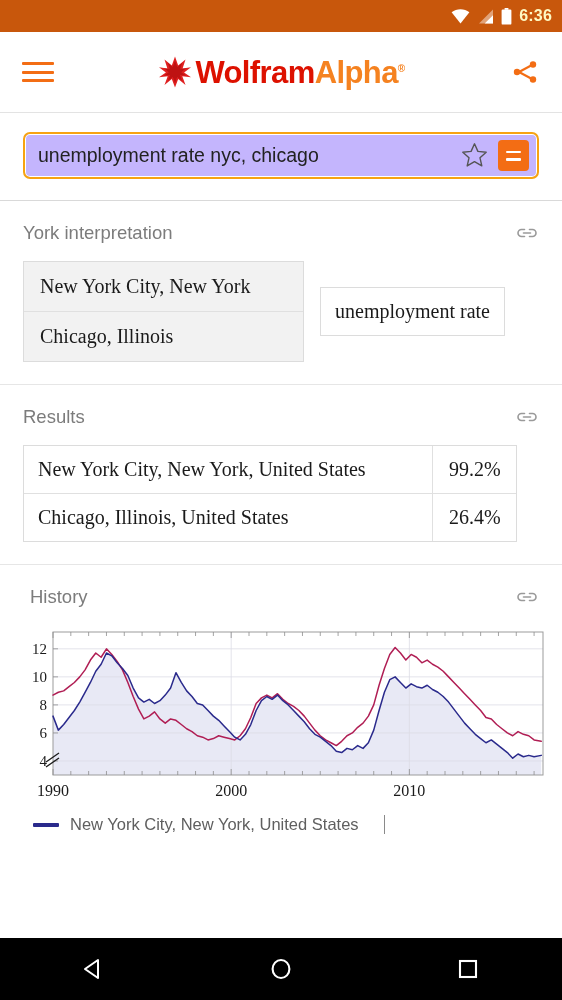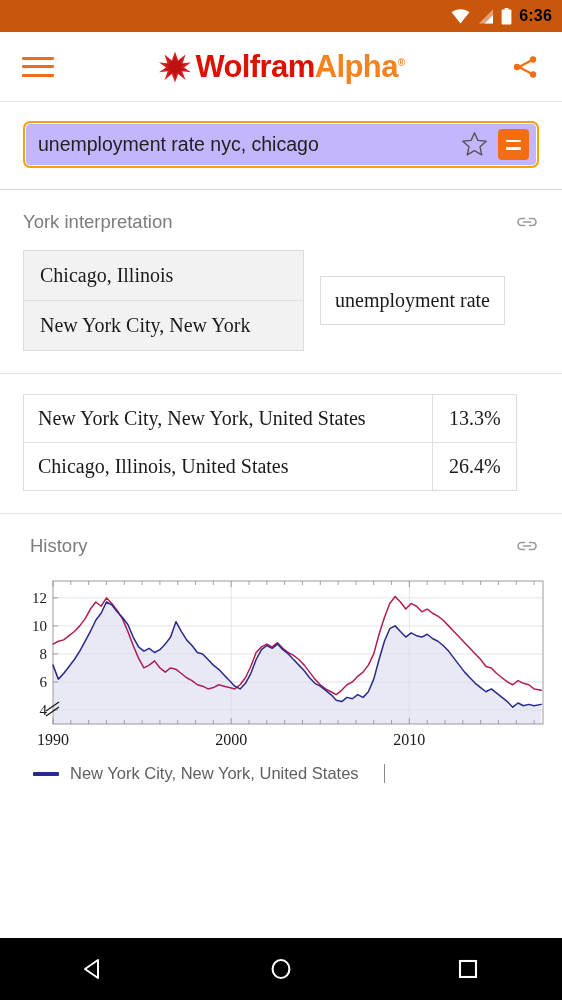--- a/index.html
+++ b/index.html
@@ -10,27 +10,27 @@
     overflow: hidden;
   }
   .screen { position: relative; width: 562px; height: 1000px; background:#fff; }
 
   
   .statusbar {
     height: 32px; background: #c8570c;
     display: flex; align-items: center; justify-content: flex-end;
     padding-right: 10px; gap: 7px;
   }
-  .status-time { color:#000000; font-size:16px; font-weight:600; letter-spacing:.2px; }
+  .status-time { color:#fef9c3; font-size:16px; font-weight:600; letter-spacing:.2px; }
   .ic-wifi { width:19px; height:15px; position:relative; }
   .ic-wifi svg, .ic-signal svg, .ic-batt svg { display:block; }
 
   
   .appbar {
-    height: 70px; background:#fff;
+    height: 81px; background:#fff;
     display:flex; align-items:center; justify-content:space-between;
     padding: 0 22px;
     border-bottom: 1px solid #e3e3e3;
   }
   .hamburger { width:32px; height:24px; display:flex; flex-direction:column; justify-content:space-between; padding:2px 0; cursor:pointer; }
   .hamburger i { display:block; height:3px; background:#f36d14; border-radius:1px; }
   .brand { display:flex; align-items:center; gap:4px; }
   .brand-star { width:32px; height:32px; }
   .brand-txt { font-size:31px; font-weight:600; letter-spacing:-0.6px; line-height:1; position:relative; }
   .brand-w { color:#dd1100; }
@@ -187,35 +187,47 @@
             <path d="M9.5 8.5 H6.5 a3.5 3.5 0 0 0 0 7 H9.5"></path>
             <path d="M14.5 8.5 H17.5 a3.5 3.5 0 0 1 0 7 H14.5"></path>
             <line x1="8.5" y1="12" x2="15.5" y2="12"></line>
           </g>
         </svg>
       </span>
     </div>
 
     <div class="ii-row">
       <div class="ii-left">
+        <div class="ii-cell serif">New York City, New York</div>
         <div class="ii-cell serif">Chicago, Illinois</div>
-        <div class="ii-cell serif">New York City, New York</div>
       </div>
       <div class="ii-right serif">unemployment rate</div>
     </div>
   </div>
 
   <div class="divider soft"></div>
 
   <div class="pod">
+    <div class="pod-head">
+      <span class="pod-title">Results</span>
+      <span class="link-ic">
+        <svg width="24" height="24" viewBox="0 0 24 24">
+          <g fill="none" stroke="#9a9a9a" stroke-width="1.6" stroke-linecap="round">
+            <path d="M9.5 8.5 H6.5 a3.5 3.5 0 0 0 0 7 H9.5"></path>
+            <path d="M14.5 8.5 H17.5 a3.5 3.5 0 0 1 0 7 H14.5"></path>
+            <line x1="8.5" y1="12" x2="15.5" y2="12"></line>
+          </g>
+        </svg>
+      </span>
+    </div>
 
     <div class="rtable">
       <div class="rrow">
         <div class="rlabel serif">New York City, New York, United States</div>
-        <div class="rval serif">13.3%</div>
+        <div class="rval serif">99.2%</div>
       </div>
       <div class="rrow">
         <div class="rlabel serif">Chicago, Illinois, United States</div>
         <div class="rval serif">26.4%</div>
       </div>
     </div>
   </div>
 
   <div class="divider soft"></div>
 

